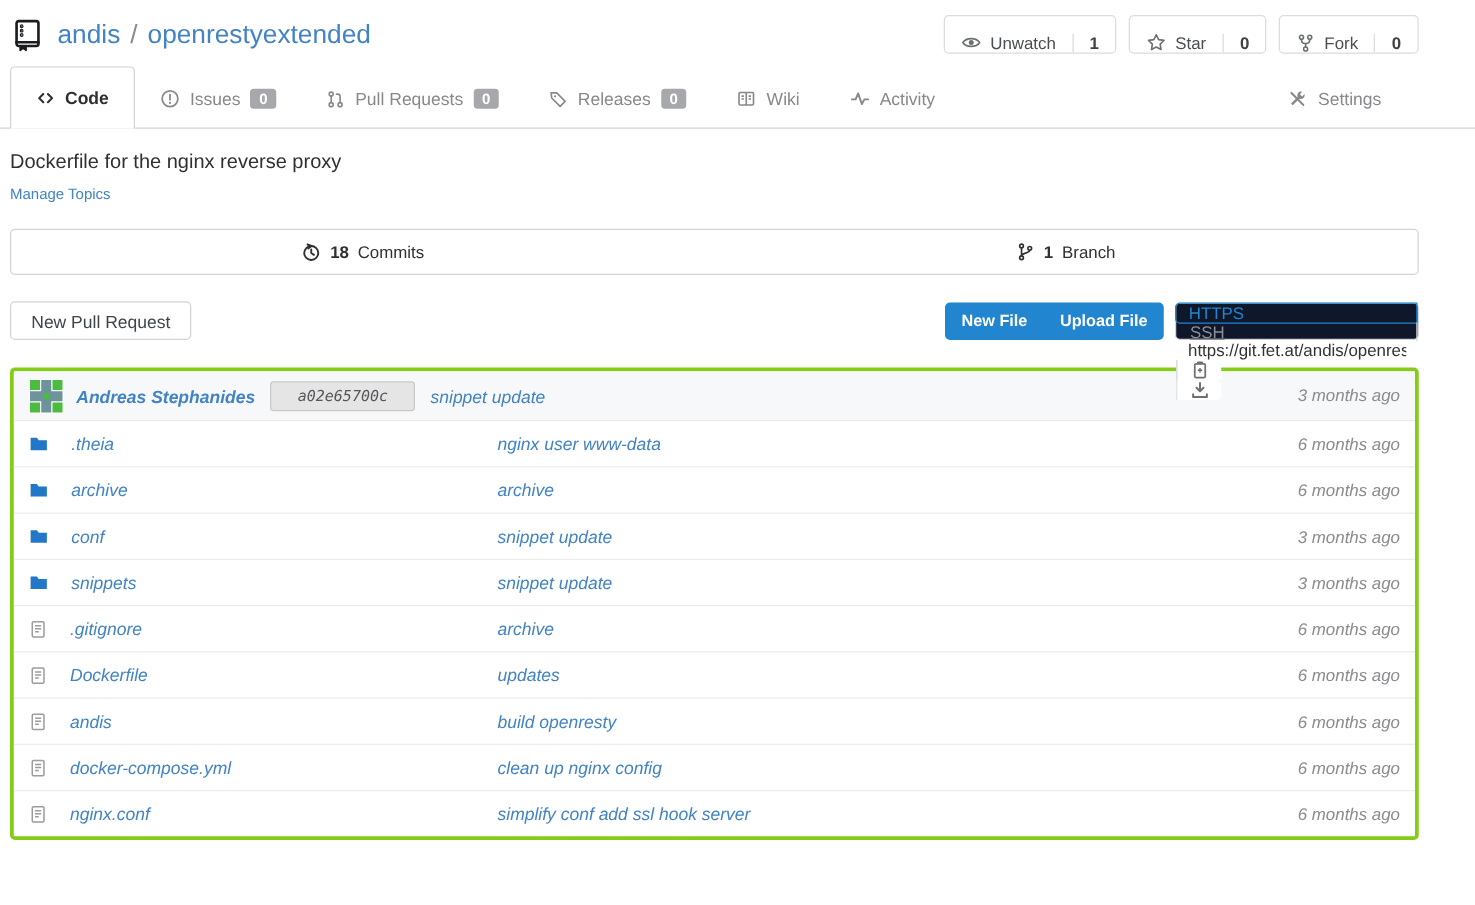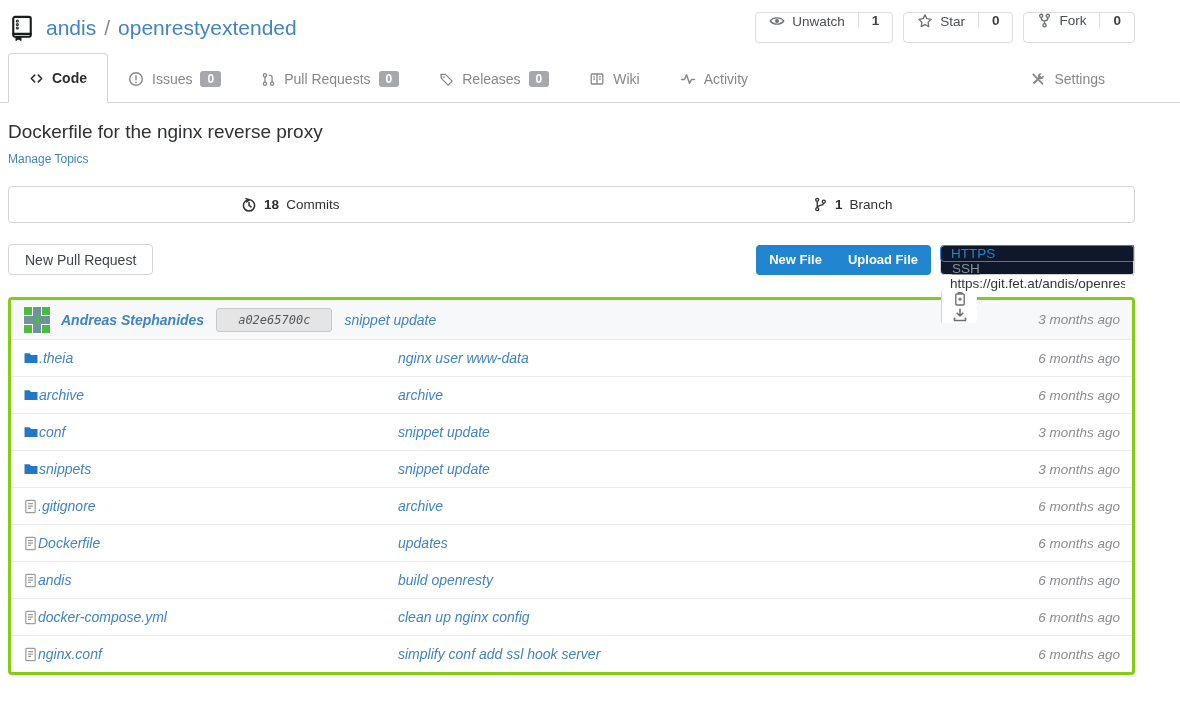--- a/index.html
+++ b/index.html
@@ -10,21 +10,21 @@
 
   .container { margin: 0 8px; width: 1127px; }
 
   
   .repo-header { display: flex; align-items: center; padding-top: 12px; }
   .repo-icon { color: #1b1c1d; margin-right: 10px; }
   .repo-title { display: flex; align-items: baseline; gap: 8px; font-size: 21px; }
   .repo-title a { color: #4183c4; }
   .repo-sep { color: #8a8a8a; }
   .header-actions { margin-left: auto; display: flex; gap: 10px; }
-  .btn-group { display: flex; align-items: flex-start; border: 1px solid #dcdcdc;
+  .btn-group { display: flex; align-items: flex-end; border: 1px solid #dcdcdc;
     border-radius: 4px; background: #fff; height: 31px; overflow: hidden; }
   .btn-group .seg { display: flex; align-items: center; gap: 7px; padding: 0 13px;
     font-size: 13.5px; color: #4a4d51; cursor: pointer; }
   .btn-group .seg svg { color: #6d7072; }
   .btn-group .cnt { display: flex; align-items: center; padding: 0 13px;
     border-left: 1px solid #dcdcdc; font-weight: bold; font-size: 13.5px; color: #3e4145; cursor: pointer; }
 
   
   .tabbar { margin-top: 10px; display: flex; align-items: flex-end; border-bottom: 1px solid #d4d4d5; padding: 0 8px; }
   .tab { display: flex; align-items: center; gap: 8px; padding: 16px 20px; font-size: 14px;
@@ -32,21 +32,21 @@
   .tab svg { color: #87888b; }
   .tab.active { background: #fff; border: 1px solid #d4d4d5; border-bottom: 1px solid #fff;
     border-radius: 4px 4px 0 0; color: #2d2e30; font-weight: bold; }
   .tab.active svg { color: #2d2e30; }
   .tab-settings { margin-left: auto; margin-right: 47px; }
   .badge { background: #a6a8ab; color: #fff; font-size: 12px; font-weight: bold;
     border-radius: 3px; padding: 2px 7px; line-height: 1; }
 
   
   .desc { margin-top: 18px; }
-  .desc-title { font-size: 19px; color: #2f3032; }
+  .desc-title { font-size: 16px; color: #2f3032; }
   .manage-topics { display: inline-block; margin-top: 9px; font-size: 12px; color: #4183c4; }
 
   
   .stats { margin-top: 19px; display: flex; border: 1px solid #d4d4d5; border-radius: 4px; height: 37px; }
   .stat-cell { flex: 1; display: flex; align-items: center; justify-content: center; gap: 7px;
     font-size: 13.5px; color: #2f3032; cursor: pointer; }
   .stat-cell b { font-weight: bold; }
   .stat-cell svg { color: #2f3032; }
 
   
@@ -71,21 +71,21 @@
   
   .file-table { margin-top: 22px; border: 3px solid #84cc16; border-radius: 4px; overflow: hidden; background: #fff; font-style: italic; }
   .commit-row { display: flex; align-items: center; background: #f7f8f9; height: 39px; padding: 0 12px; }
   .avatar { width: 28px; height: 28px; border-radius: 3px; overflow: hidden; margin-right: 10px; flex: none; }
   .author { font-weight: bold; color: #4183c4; font-size: 14px; margin-right: 12px; }
   .sha { font-family: "DejaVu Sans Mono", monospace; font-size: 12px; color: #55575a;
     background: #e5e5e5; border: 1px solid #c9c9c9; border-radius: 3px; padding: 4px 21px; margin-right: 12px; }
   .commit-msg { color: #4183c4; font-size: 14px; }
   .commit-time { margin-left: auto; color: #8a8c8f; font-size: 13.5px; }
   .file-row { display: flex; align-items: center; height: 37px; padding: 0 12px; border-top: 1px solid #ececec; }
-  .file-name-cell { width: 375px; display: flex; align-items: center; gap: 0; flex: none; }
+  .file-name-cell { width: 375px; display: flex; align-items: center; gap: 18px; flex: none; }
   .file-name-cell a { color: #4183c4; font-size: 14px; }
   .file-msg { flex: 1; color: #4183c4; font-size: 14px; }
   .file-time { color: #8a8c8f; font-size: 13.5px; }
 </style>
 </head>
 <body>
 
 <div class="container repo-header">
   <span class="repo-icon">
     <svg width="28" height="28" viewBox="0 0 24 24" fill="none" stroke="currentColor" stroke-width="1.8" stroke-linecap="round" stroke-linejoin="round">

